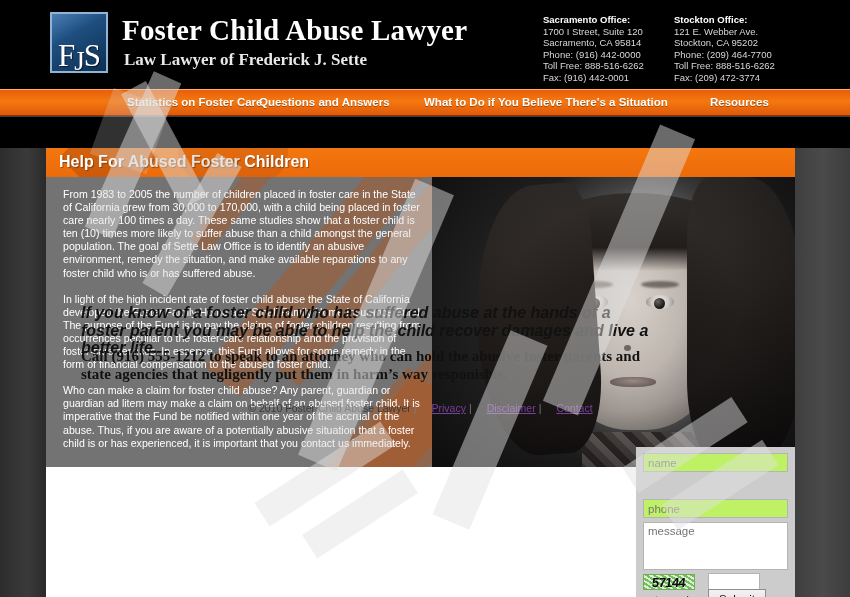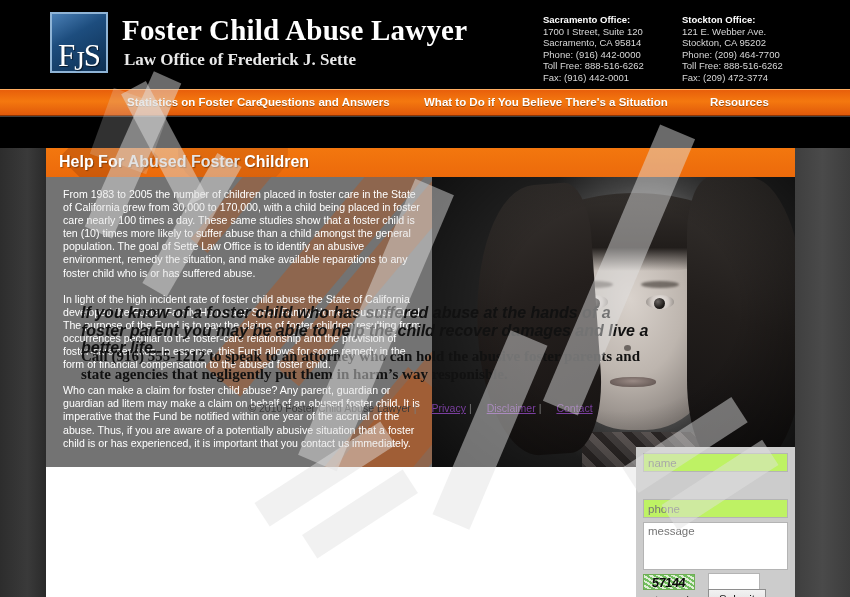--- a/index.html
+++ b/index.html
@@ -51,21 +51,21 @@
   .firm-sub {
     position: absolute; left: 124px; top: 50px;
     color: #e9e9e9;
     font-family: "Liberation Serif", serif;
     font-weight: bold;
     font-size: 17px;
     white-space: nowrap;
   }
   .offices {
     position: absolute; left: 543px; top: 14px;
-    display: flex; gap: 8px;
+    display: flex; gap: 0px;
   }
   .office { width: 131px; }
   .office.second { width: 140px; }
   .office .oname {
     color: #fff; font-size: 9.5px; font-weight: bold;
     line-height: 11.5px; white-space: nowrap;
   }
   .office .oline {
     color: #d8d8d8; font-size: 9.5px; line-height: 11.5px;
     white-space: nowrap;
@@ -376,21 +376,21 @@
 </head>
 <body>
 
 <div id="page">
 
   <div class="header">
     <div class="logo-block">
       <div class="logo-text">F<span class="mid">J</span>S</div>
     </div>
     <div class="firm-title">Foster Child Abuse Lawyer</div>
-    <div class="firm-sub">Law Office of Frederick J. Sette</div>
+    <div class="firm-sub">Law Lawyer of Frederick J. Sette</div>
 
     <div class="offices">
       <div class="office">
         <div class="oname">Sacramento Office:</div>
         <div class="oline">1700 I Street, Suite 120</div>
         <div class="oline">Sacramento, CA 95814</div>
         <div class="oline">Phone: (916) 442-0000</div>
         <div class="oline">Toll Free: 888-516-6262</div>
         <div class="oline">Fax: (916) 442-0001</div>
       </div>

